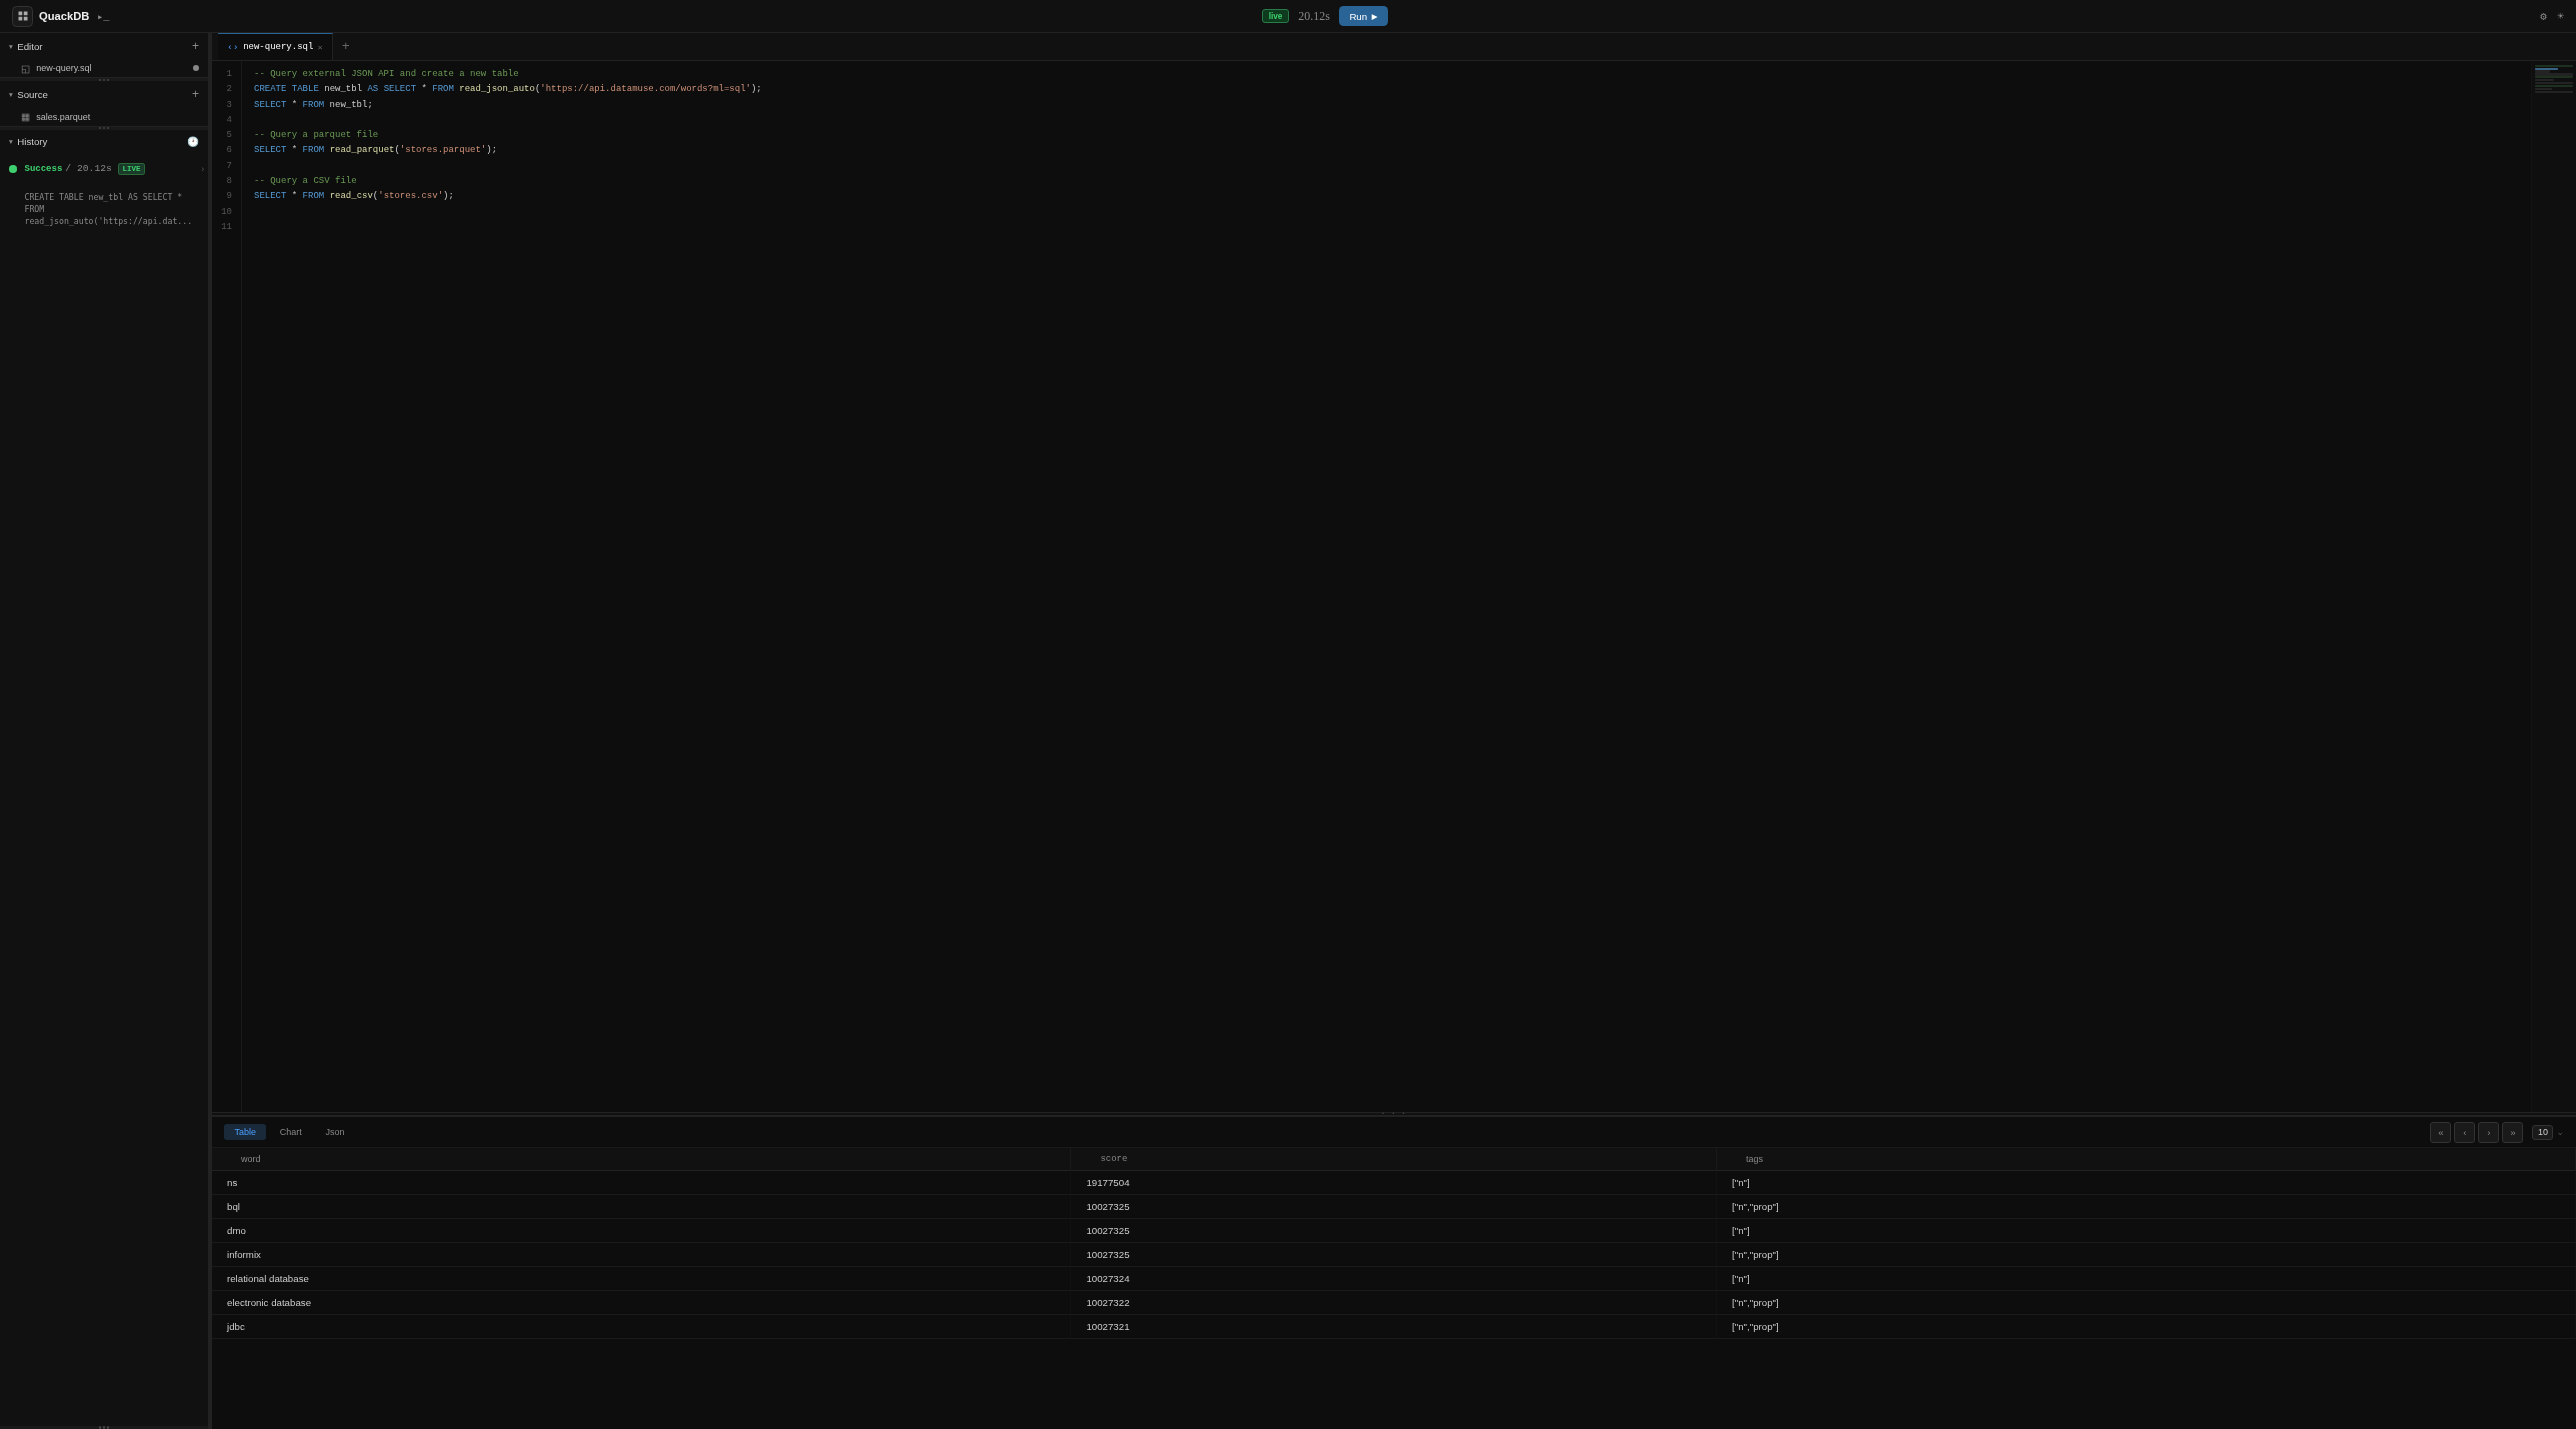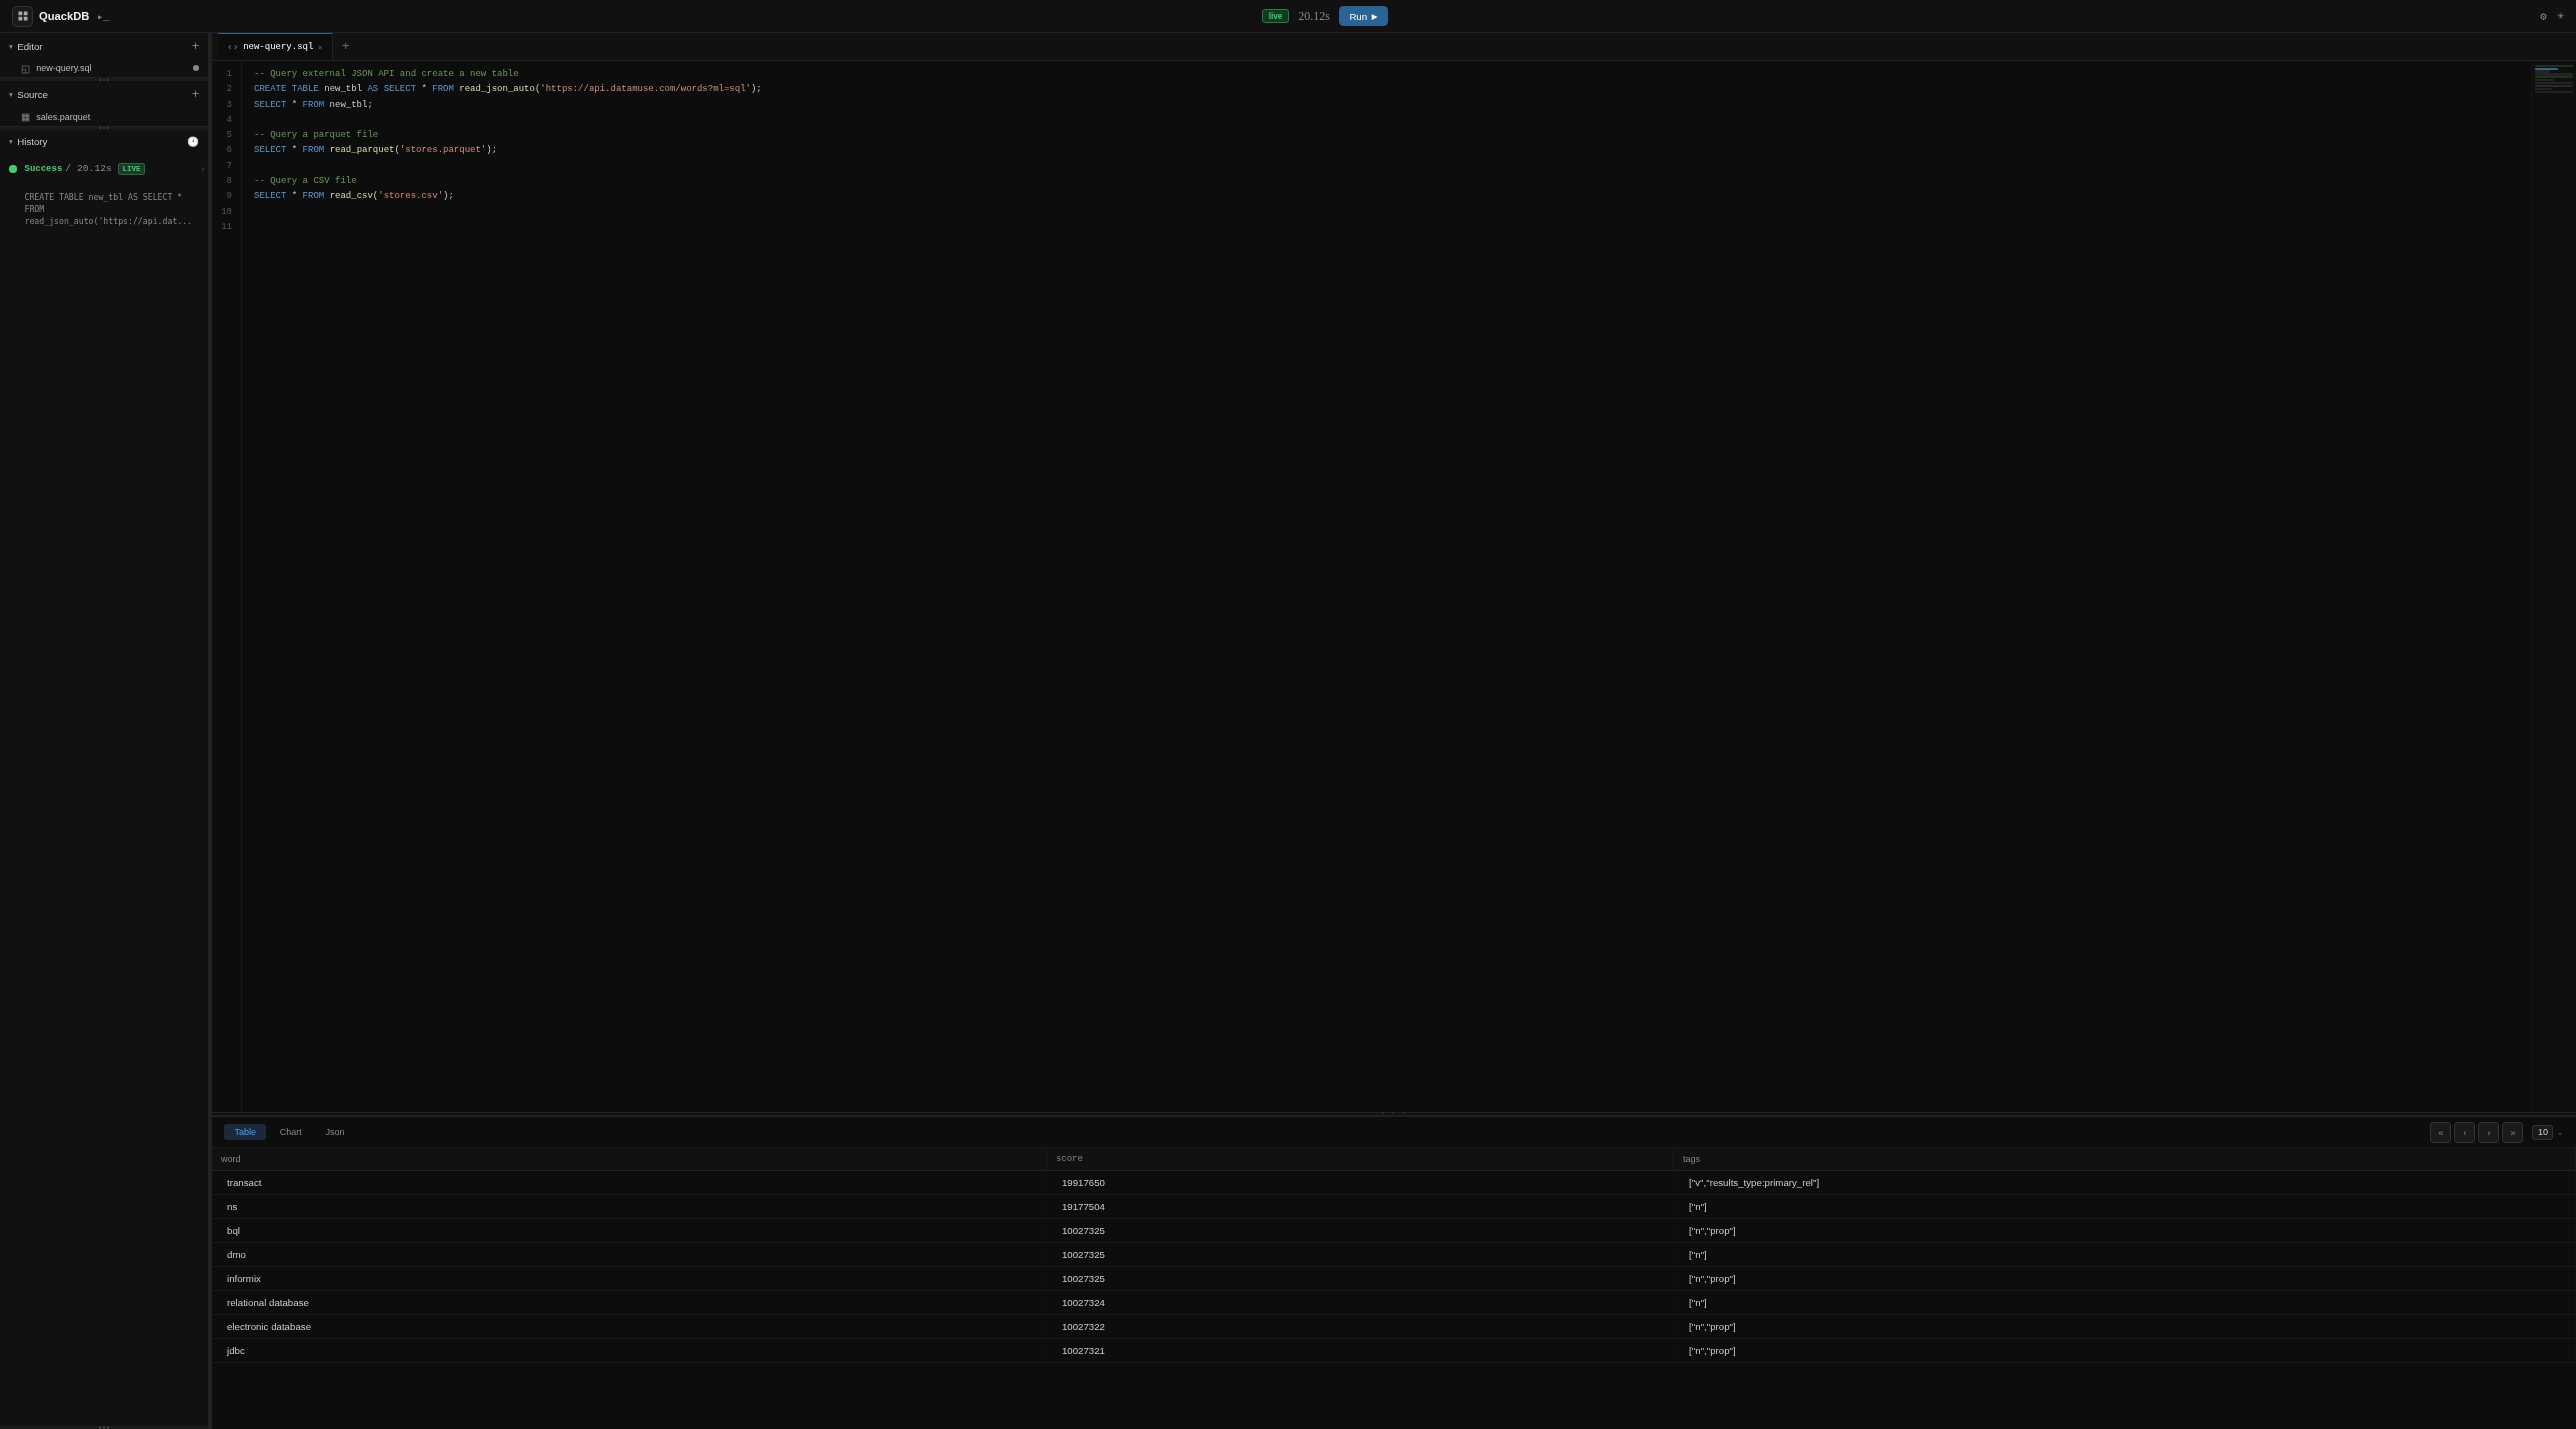--- a/index.html
+++ b/index.html
@@ -391,21 +391,21 @@
       border-collapse: collapse;
       font-size: 9.7px;
       font-family: sans-serif;
     }
     .data-table thead tr {
       background: #111;
       border-bottom: 0.7px solid #222;
     }
     .data-table th {
       text-align: left;
-      padding: 6px 9px;
+      padding: 6px 29px;
       color: #888;
       font-weight: 500;
       font-size: 9px;
       border-right: 0.7px solid #1a1a1a;
     }
     .data-table td {
       padding: 6px 15px;
       border-bottom: 0.7px solid #1a1a1a;
       color: #ccc;
       border-right: 0.7px solid #111;
@@ -634,25 +634,20 @@
         <div class="data-table-container">
           <table class="data-table">
             <thead>
               <tr>
                 <th class="col-word">word</th>
                 <th class="col-score">score</th>
                 <th class="col-tags">tags</th>
               </tr>
             </thead>
             <tbody id="table-body">
-            <tr>
-    <td>transact</td>
-    <td>19917650</td>
-    <td>["v","results_type:primary_rel"]</td>
-  </tr>
                 <tr>
     <td>ns</td>
     <td>19177504</td>
     <td>["n"]</td>
   </tr>
                 <tr>
     <td>bql</td>
     <td>10027325</td>
     <td>["n","prop"]</td>
   </tr>

